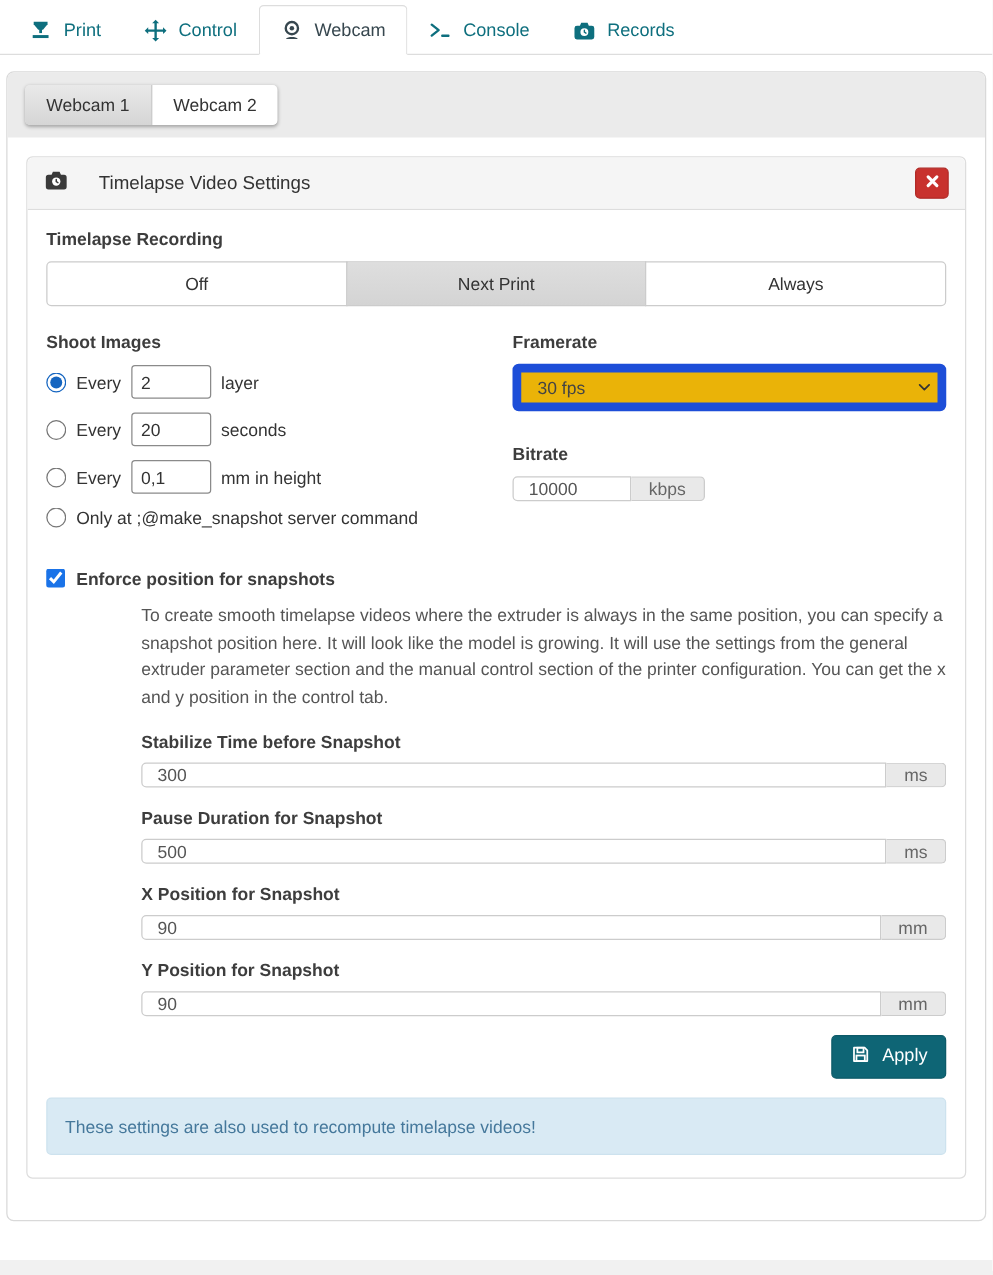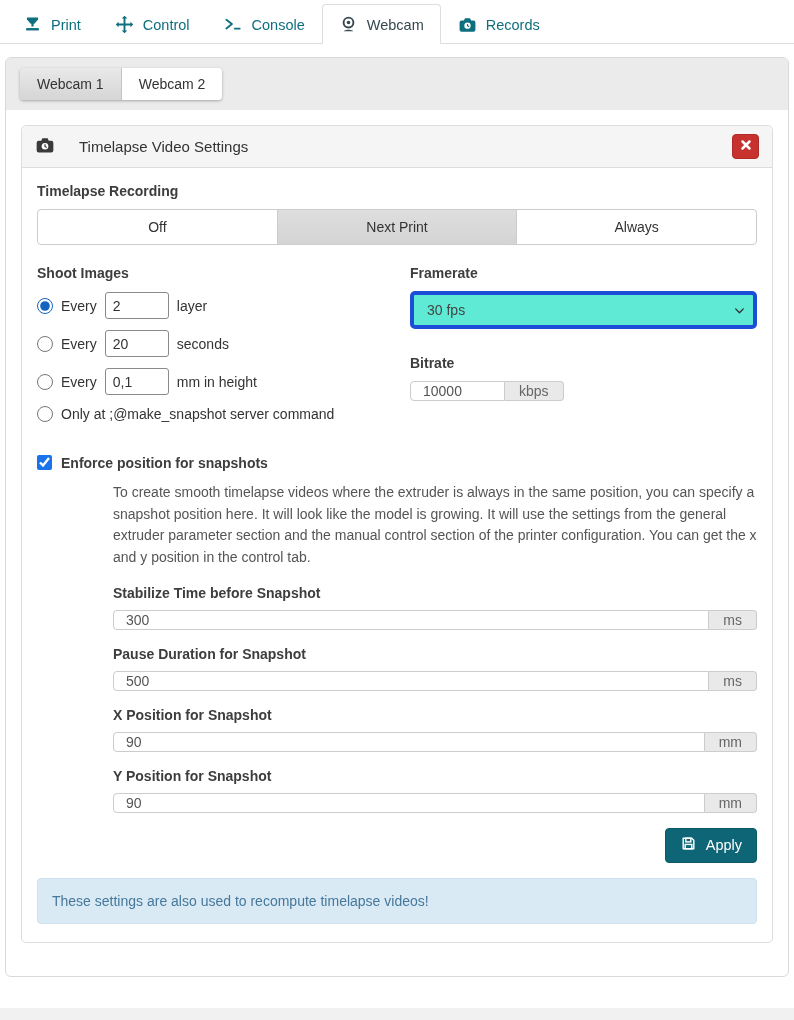--- a/index.html
+++ b/index.html
@@ -112,23 +112,23 @@
     width:64px; height:27px;
     border:1px solid #8a8a8a; border-radius:3px;
     padding:1px 7px; font-size:14px; color:#333;
     font-family:inherit;
   }
 
   .select-wrap { position:relative; margin-top:10px; }
   select.form-select {
     width:100%; height:38px;
     appearance:none; -webkit-appearance:none; -moz-appearance:none;
-    border:4px solid #1d4ed8; border-radius:5px;
+    border:7px solid #1d4ed8; border-radius:5px;
     padding:0 32px 0 13px;
-    font-size:14px; color:#444; background:#5eead4;
+    font-size:14px; color:#444; background:#eab308;
     font-family:inherit;
   }
   .chev { position:absolute; right:11px; top:12px; pointer-events:none; }
 
   .block-gap { margin-top:26px; }
 
   .ig { display:flex; margin-top:10px; }
   .ig-input {
     height:20px; border:1px solid #ccc;
     border-radius:4px 0 0 4px;
@@ -188,38 +188,38 @@
       <span>Print</span>
     </div>
     <div class="nav-tab">
       <span>
         <svg width="19" height="19" viewBox="0 0 24 24">
           <path fill="currentColor" d="M12 1l3.5 3.5h-2.3v6.3h6.3V8.5L23 12l-3.5 3.5v-2.3h-6.3v6.3h2.3L12 23l-3.5-3.5h2.3v-6.3H4.5v2.3L1 12l3.5-3.5v2.3h6.3V4.5H8.5z"></path>
         </svg>
       </span>
       <span>Control</span>
     </div>
-    <div class="nav-tab">
-      <span>
-        <svg width="19" height="19" viewBox="0 0 24 24">
-          <path d="M3 6l7 5.5L3 17" fill="none" stroke="currentColor" stroke-width="2.4" stroke-linecap="round" stroke-linejoin="round"></path>
-          <rect x="12.5" y="16" width="8.5" height="2.4" rx="1" fill="currentColor"></rect>
-        </svg>
-      </span>
-      <span>Console</span>
-    </div>
     <div class="nav-tab active">
       <span>
         <svg width="19" height="19" viewBox="0 0 24 24">
           <circle cx="12" cy="9.5" r="6.2" fill="none" stroke="currentColor" stroke-width="2.4"></circle>
           <circle cx="12" cy="9.5" r="2.3" fill="currentColor"></circle>
           <path d="M6 20.5c1.6-2.6 10.4-2.6 12 0z" fill="currentColor"></path>
         </svg>
       </span>
       <span>Webcam</span>
+    </div>
+    <div class="nav-tab">
+      <span>
+        <svg width="19" height="19" viewBox="0 0 24 24">
+          <path d="M3 6l7 5.5L3 17" fill="none" stroke="currentColor" stroke-width="2.4" stroke-linecap="round" stroke-linejoin="round"></path>
+          <rect x="12.5" y="16" width="8.5" height="2.4" rx="1" fill="currentColor"></rect>
+        </svg>
+      </span>
+      <span>Console</span>
     </div>
     <div class="nav-tab">
       <span>
         <svg width="19" height="19" viewBox="0 0 24 24">
           <path fill="currentColor" d="M8.8 4h6.4l1.3 3H19.5A2.5 2.5 0 0 1 22 9.5v9A2.5 2.5 0 0 1 19.5 21h-15A2.5 2.5 0 0 1 2 18.5v-9A2.5 2.5 0 0 1 4.5 7h3z"></path>
           <circle cx="12" cy="13.5" r="4" fill="#fff"></circle>
           <path d="M12 11.6v2l1.6 1" fill="none" stroke="currentColor" stroke-width="1.4" stroke-linecap="round"></path>
         </svg>
       </span>
       <span>Records</span>

